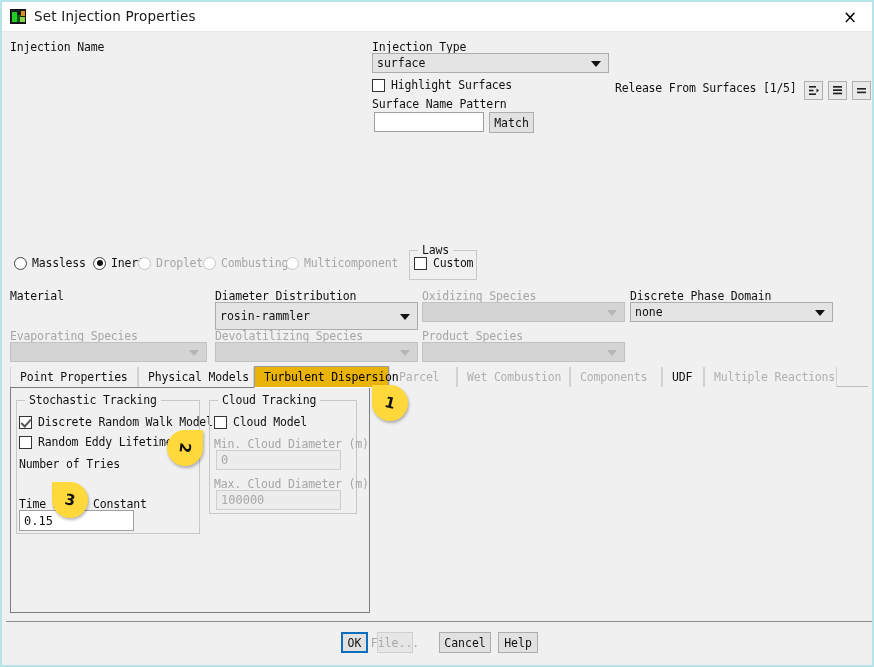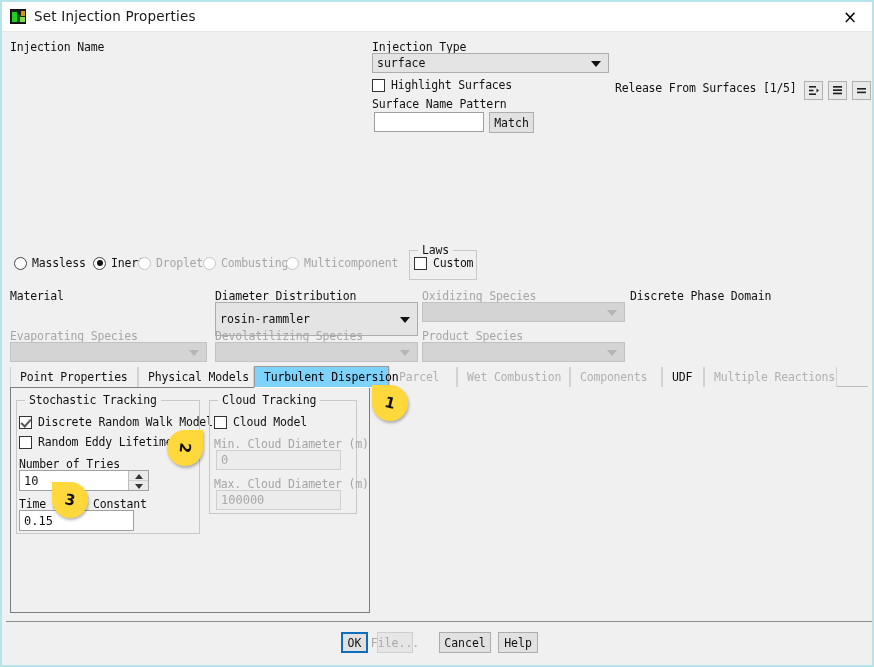--- a/index.html
+++ b/index.html
@@ -153,21 +153,21 @@
   }
   .tab{
     position:absolute;top:0;height:20px;box-sizing:border-box;
     display:flex;align-items:center;padding:0 9px;
     font-family:"DejaVu Sans Mono","Liberation Mono",monospace;
     font-size:11.5px;color:#111;letter-spacing:-0.2px;white-space:nowrap;
     background:#f0f0f0;cursor:default;
     border-left:1px solid #d2d2d2;border-right:1px solid #d2d2d2;
   }
   .tab.active{
-    background:#7dd3fc;border:1px solid #9a9a9a;border-bottom:1px solid #fff;
+    background:#eab308;border:1px solid #9a9a9a;border-bottom:1px solid #fff;
     color:#000;z-index:3;height:22px;top:-1px;
   }
   .tab.dis{color:#b0b0b0;}
 
   
   .panel{
     position:absolute;left:8px;top:385px;width:360px;height:226px;
     background:#f0f0f0;border:1px solid #7d7d7d;box-sizing:border-box;
   }
   .sep{position:absolute;left:4px;top:619px;width:866px;height:1px;background:#8c8c8c;}
@@ -294,32 +294,36 @@
     <span class="gt">Laws</span>
   </div>
   <div class="cb" style="left:412px;top:254px;">
     <span class="box"></span>
     <span class="cl">Custom</span>
   </div>
 
   <div class="lbl" style="left:8px;top:287px;">Material</div>
 
   <div class="lbl" style="left:213px;top:287px;">Diameter Distribution</div>
-  <div class="combo" style="left:213px;top:300px;width:203px;height:34px;">
+  <div class="combo" style="left:213px;top:300px;width:203px;height:28px;">
     <span>rosin-rammler</span>
     <span class="arw"></span>
   </div>
 
   <div class="lbl dis" style="left:420px;top:287px;">Oxidizing Species</div>
   <div class="combo dis" style="left:420px;top:300px;width:203px;height:20px;">
     <span></span>
     <span class="arw"></span>
   </div>
 
   <div class="lbl" style="left:628px;top:287px;">Discrete Phase Domain</div>
+  <div class="combo" style="left:628px;top:300px;width:203px;height:20px;">
+    <span>none</span>
+    <span class="arw"></span>
+  </div>
 
   <div class="lbl dis" style="left:8px;top:327px;">Evaporating Species</div>
   <div class="combo dis" style="left:8px;top:340px;width:197px;height:20px;">
     <span></span>
     <span class="arw"></span>
   </div>
 
   <div class="lbl dis" style="left:213px;top:327px;">Devolatilizing Species</div>
   <div class="combo dis" style="left:213px;top:340px;width:203px;height:20px;">
     <span></span>
@@ -351,31 +355,20 @@
   </div>
   <div class="cb" style="left:17px;top:413px;">
     <span class="box checked"></span>
     <span class="cl">Discrete Random Walk Model</span>
   </div>
   <div class="cb" style="left:17px;top:433px;">
     <span class="box"></span>
     <span class="cl">Random Eddy Lifetime</span>
   </div>
   <div class="lbl" style="left:17px;top:455px;">Number of Tries</div>
-  <div class="spin" style="left:17px;top:468px;width:130px;height:21px;">
-    <span>10</span>
-    <span class="btns">
-      <div>
-          <span class="up"></span>
-        </div>
-      <div>
-          <span class="dn"></span>
-        </div>
-    </span>
-  </div>
   <div class="lbl" style="left:17px;top:495px;">Time Scale Constant</div>
   <div class="txtfield" style="left:17px;top:508px;width:115px;height:21px;">0.15</div>
 
   <div class="grp" style="left:207px;top:398px;width:148px;height:114px;">
     <span class="gt">Cloud Tracking</span>
   </div>
   <div class="cb" style="left:212px;top:413px;">
     <span class="box"></span>
     <span class="cl">Cloud Model</span>
   </div>

